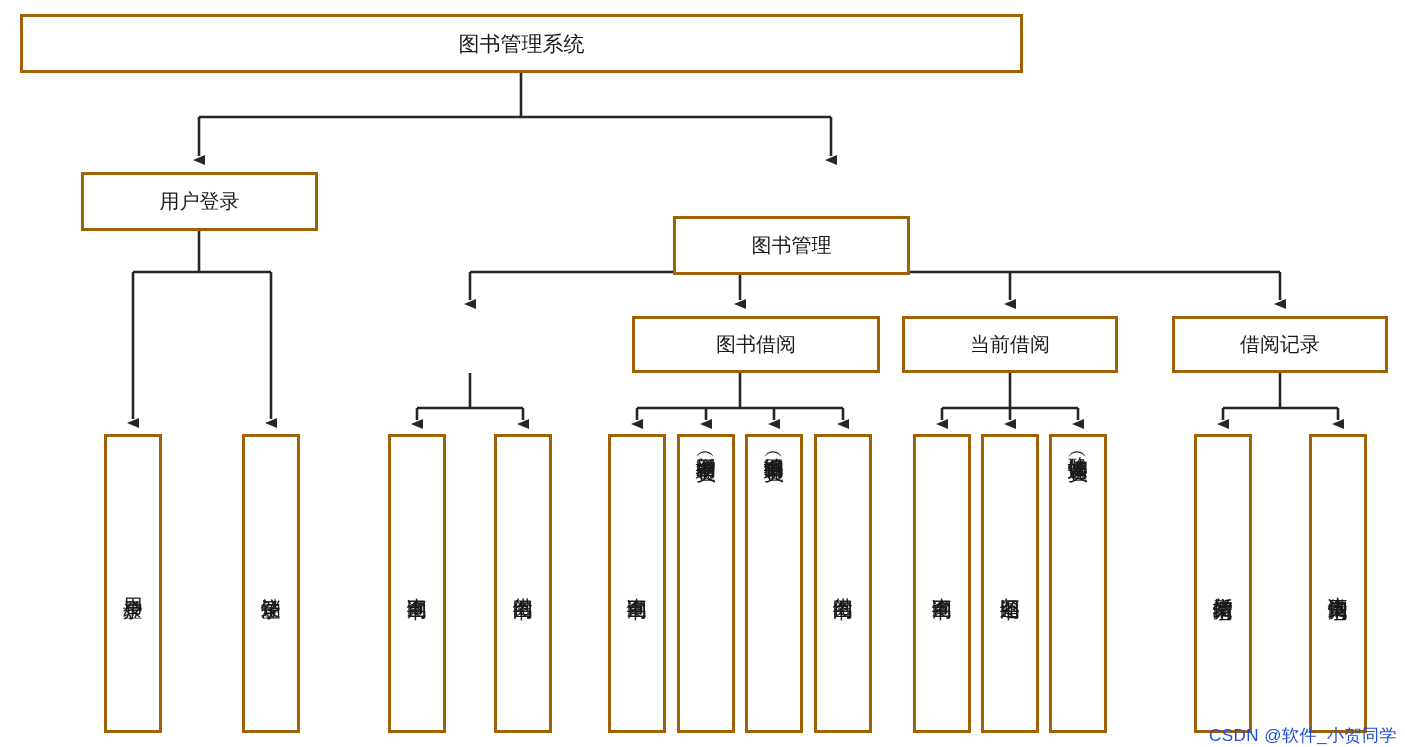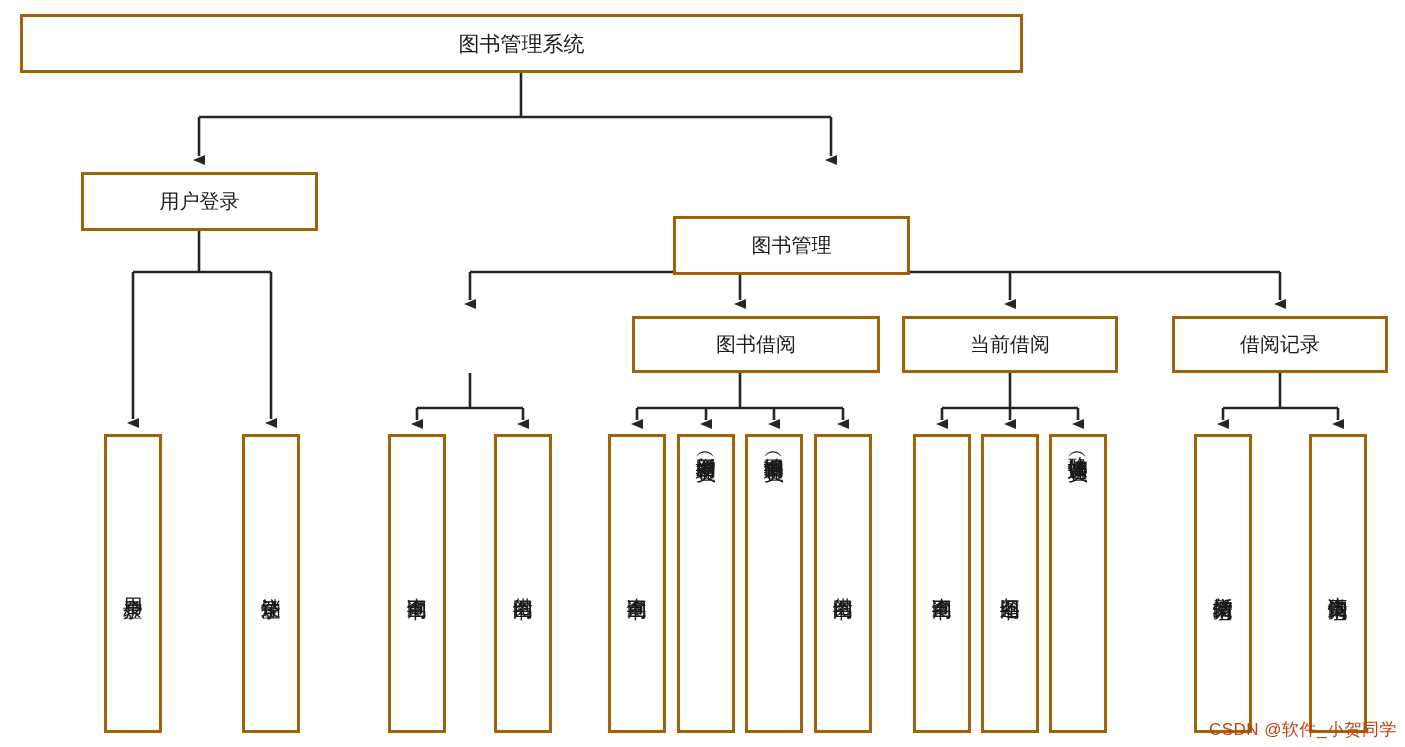--- a/index.html
+++ b/index.html
@@ -65,23 +65,23 @@
     align-items: center;
     justify-content: center;
   }
   .leaf-inner.top {
     align-items: flex-start;
     padding-top: 4px;
   }
   .watermark {
     position: absolute;
     right: 8px;
-    bottom: 6px;
+    bottom: 0;
     font-size: 17px;
-    color: #c2410c;
+    color: #1d4ed8;
     white-space: nowrap;
     letter-spacing: 0.5px;
   }
 </style>
 </head>
 <body>
 
 <div id="canvas">
 
   <svg class="wires" viewBox="0 0 1405 747">

